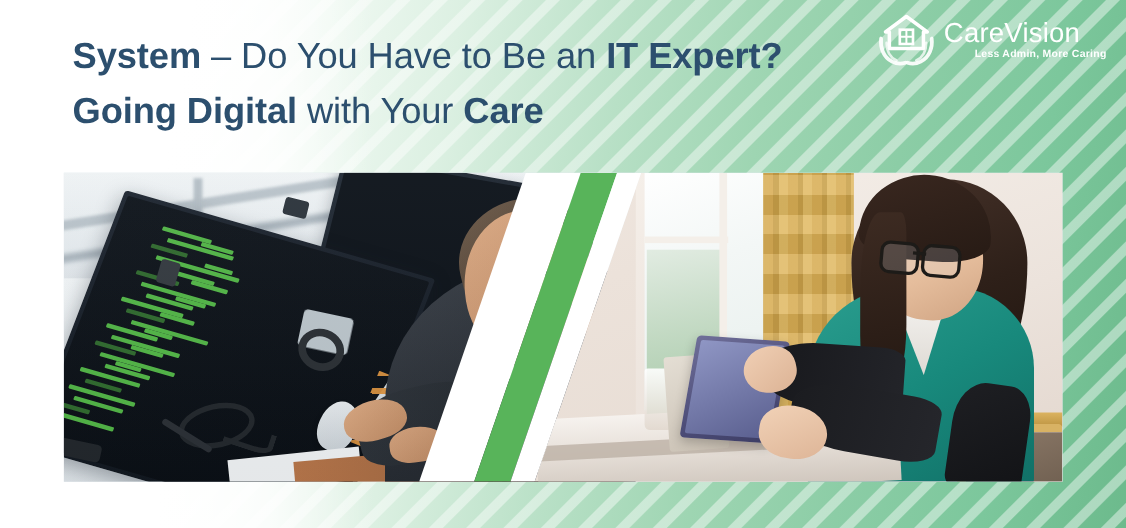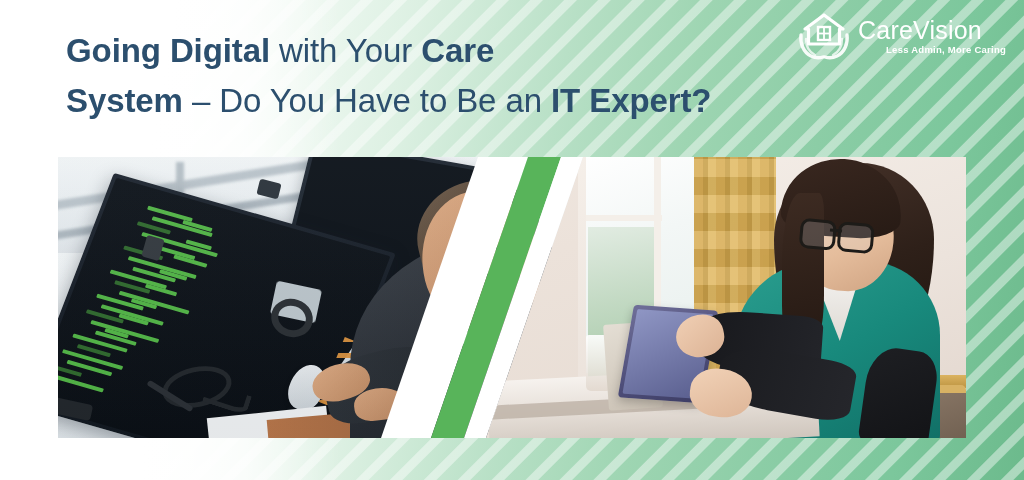--- a/index.html
+++ b/index.html
@@ -503,24 +503,24 @@
       </svg>
     </div>
     <div class="logo-text">
       <div class="logo-name">CareVision</div>
       <div class="logo-tag">Less Admin, More Caring</div>
     </div>
   </div>
 
   <h1 class="headline">
     <span class="ln">
-      <span class="hl">Going Digital</span><span> with Your </span><span class="hl">Care</span>
+      <span class="hl">System</span><span> – Do You Have to Be an </span><span class="hl">IT Expert</span><span class="bold">?</span>
     </span>
     <span class="ln">
-      <span class="hl">System</span><span> – Do You Have to Be an </span><span class="hl">IT Expert</span><span class="bold">?</span>
+      <span class="hl">Going Digital</span><span> with Your </span><span class="hl">Care</span>
     </span>
   </h1>
 
   <div class="photos">
 
     <div class="photo photo-left">
       <div class="pl-wallblur"></div>
       <div class="pl-railA"></div>
       <div class="pl-railB"></div>
       <div class="pl-post"></div>

